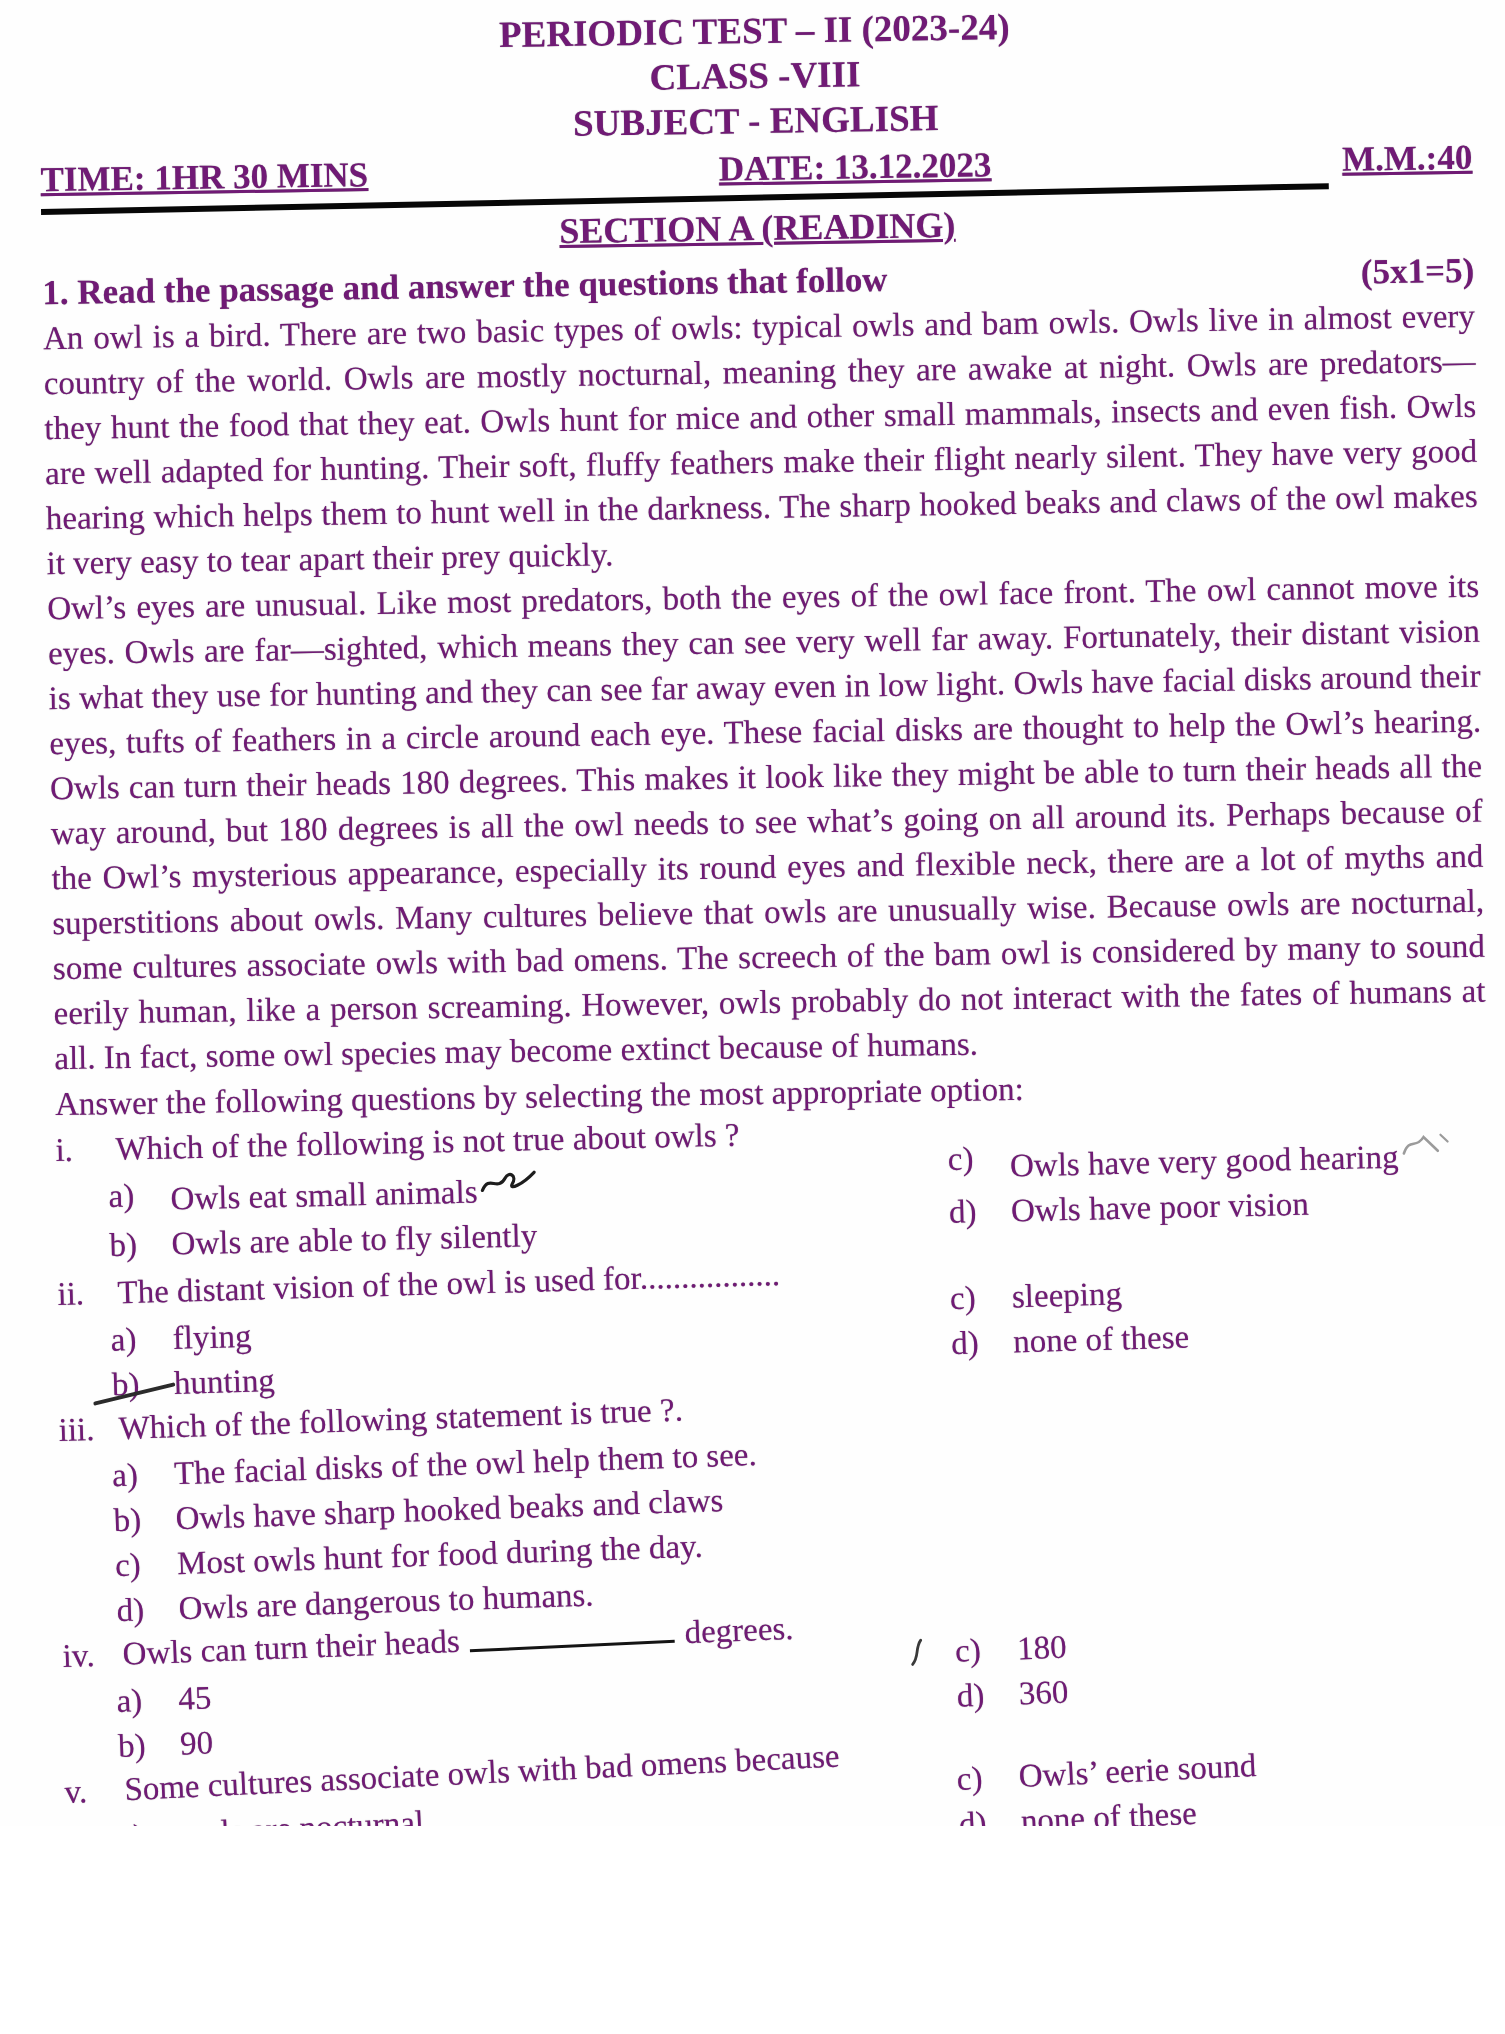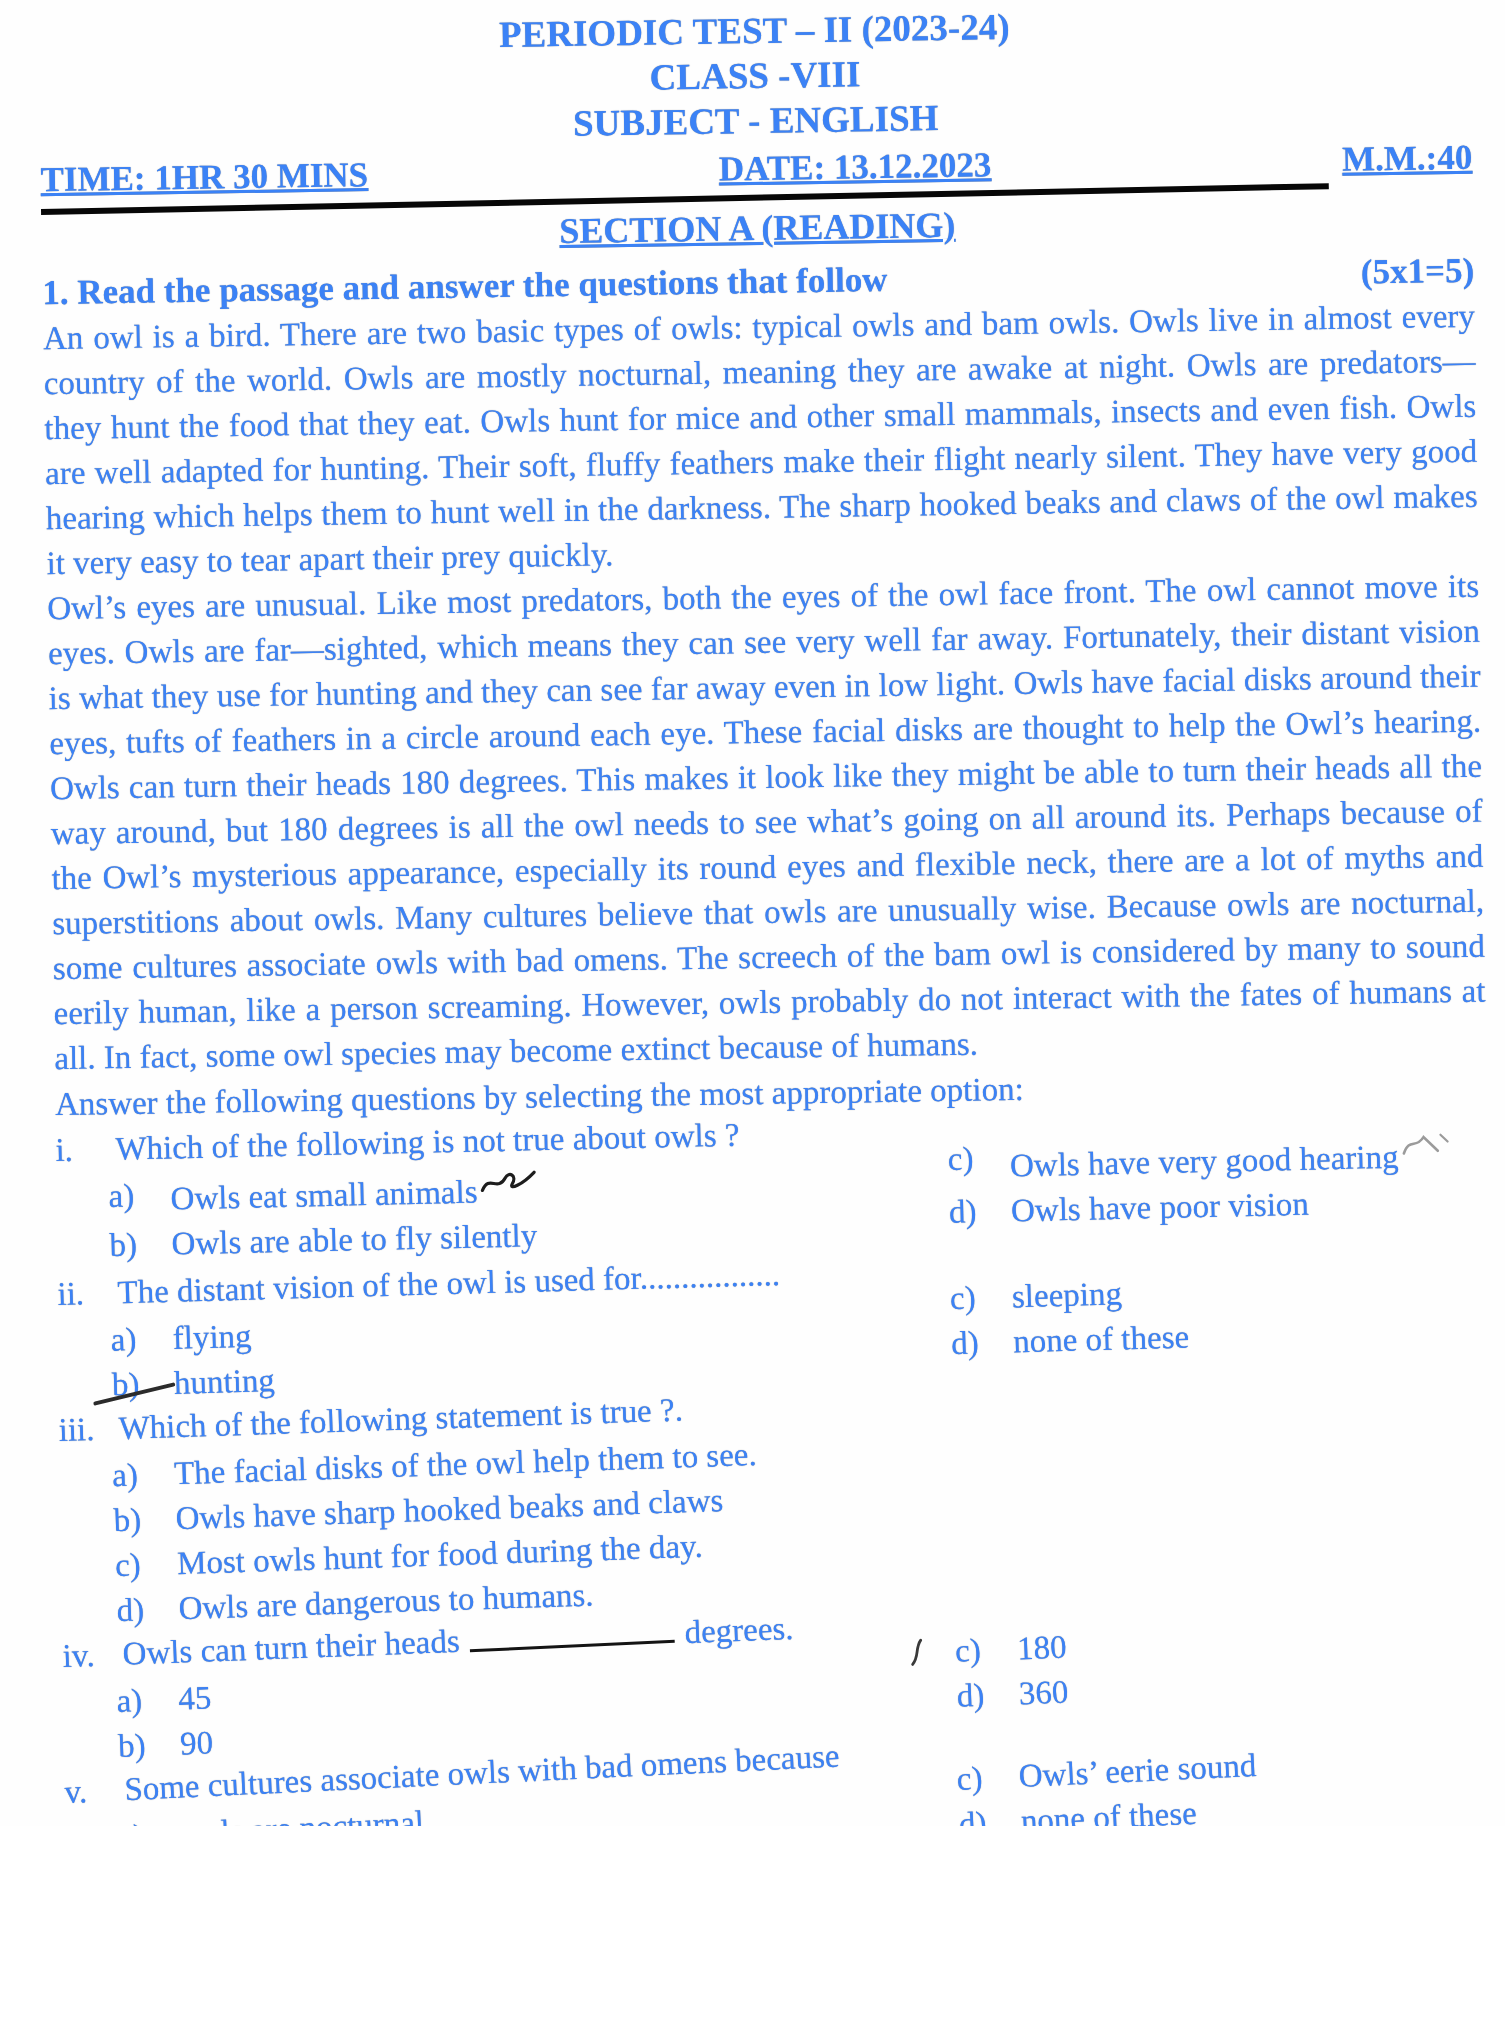--- a/index.html
+++ b/index.html
@@ -1,18 +1,18 @@
 <!DOCTYPE html>
 <html><head>
 <meta charset="utf-8">
 <style>
   html,body { margin:0; padding:0; background:#ffffff; }
   .page {
     position:relative; width:1505px; height:1826px; overflow:hidden;
-    background:#fefefe; color:#3b82f6;
+    background:#fefefe; color:#701a75;
     font-family:"Liberation Serif","DejaVu Serif",serif;
   }
   .content {
     position:absolute; top:18px; left:38px; width:1432px;
     transform:rotate(-0.9deg); transform-origin:80px 0;
     text-shadow:0 0 1px rgba(0,0,0,0.45);
   }
   .title-line { text-align:center; font-weight:700; font-size:37px; line-height:45px; }
   .meta-row { display:flex; justify-content:space-between; align-items:baseline;
               font-weight:700; font-size:35px; line-height:48px; margin-top:2px; }

